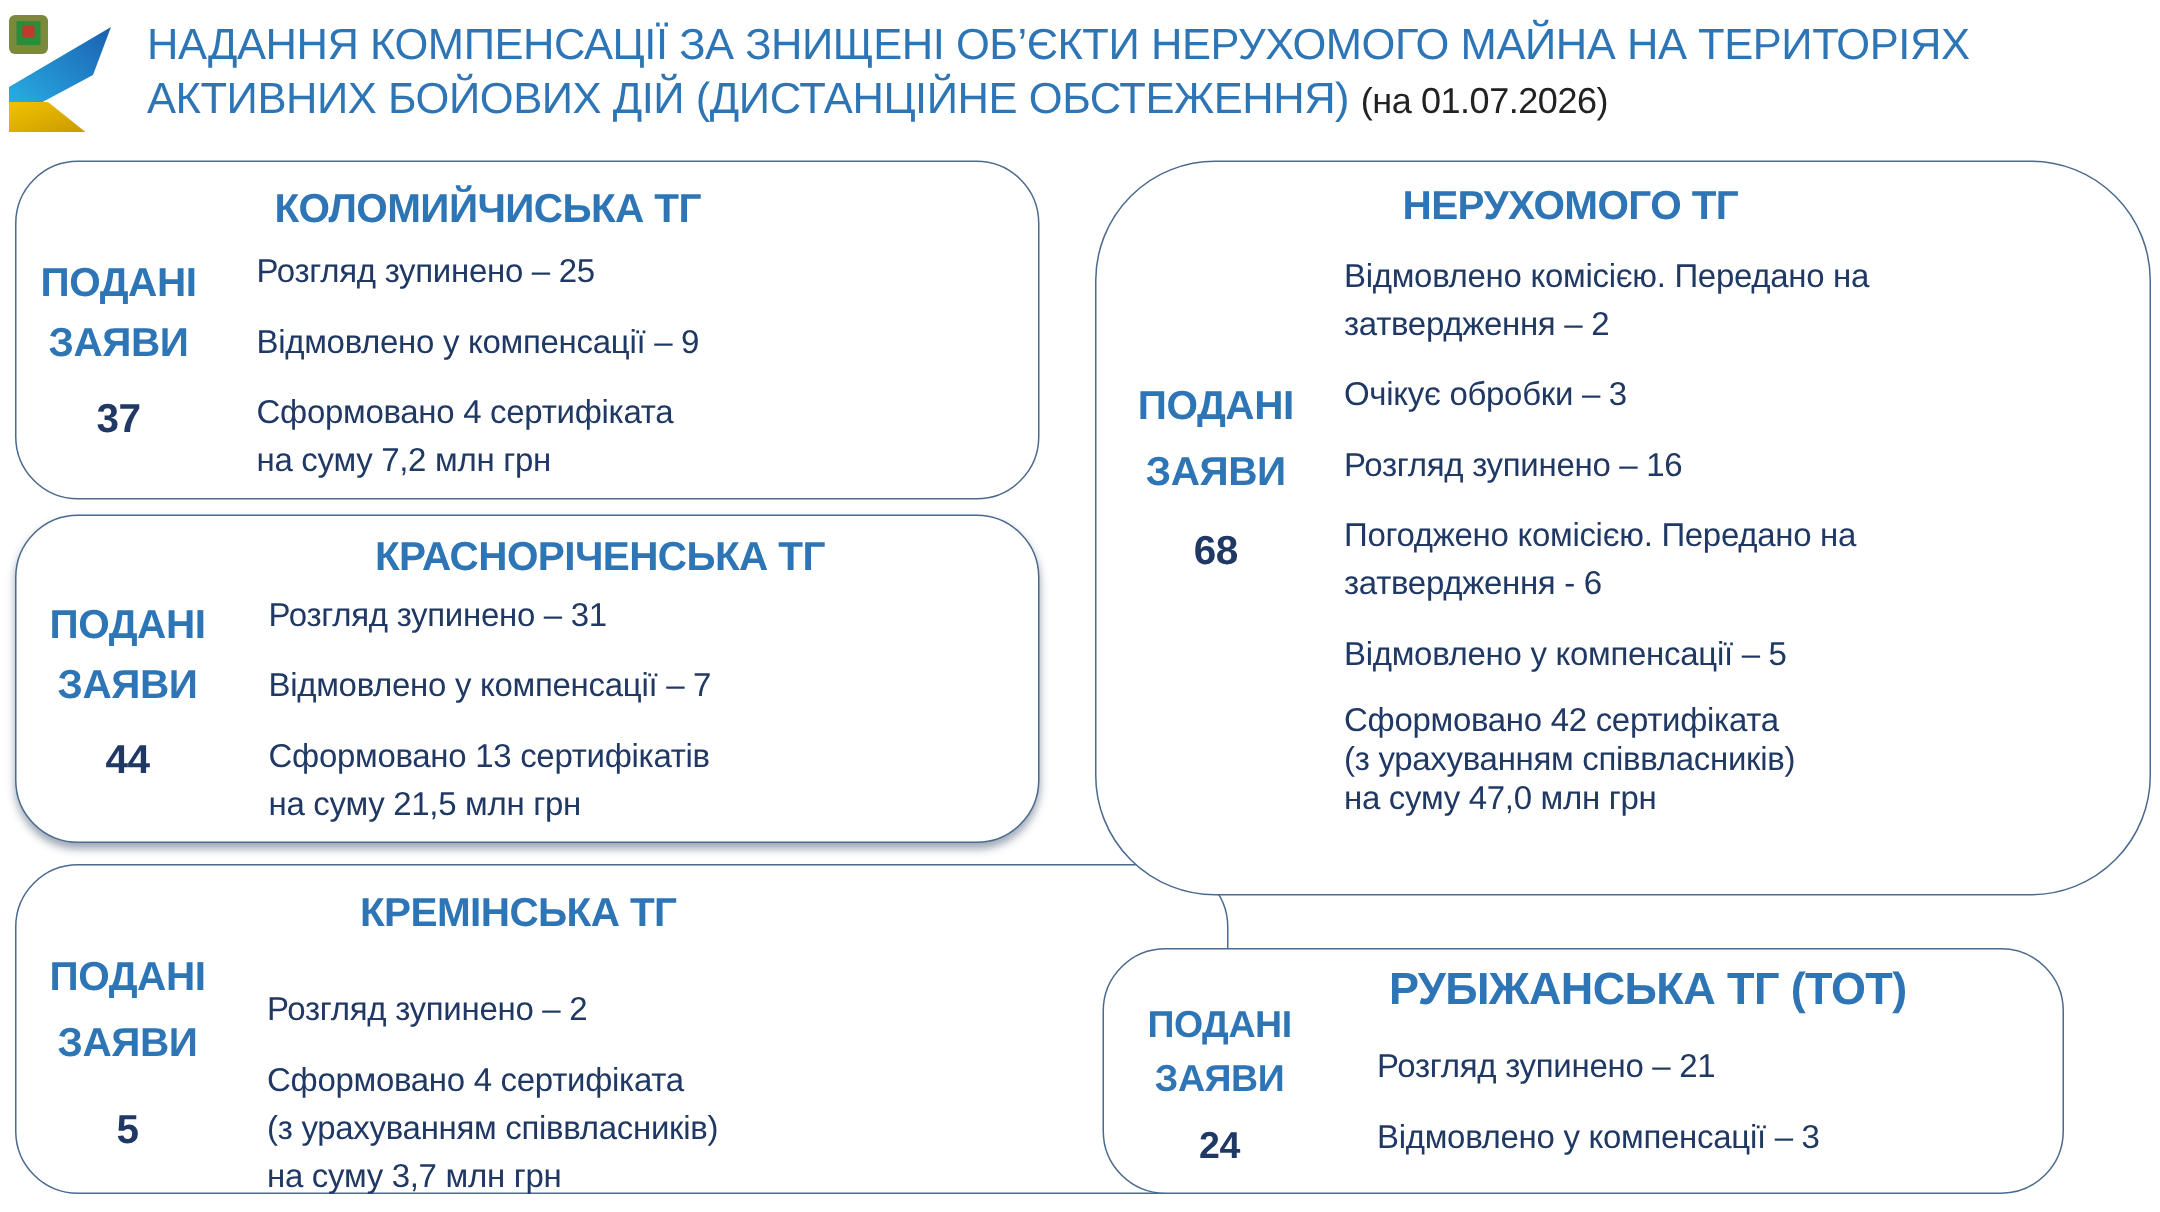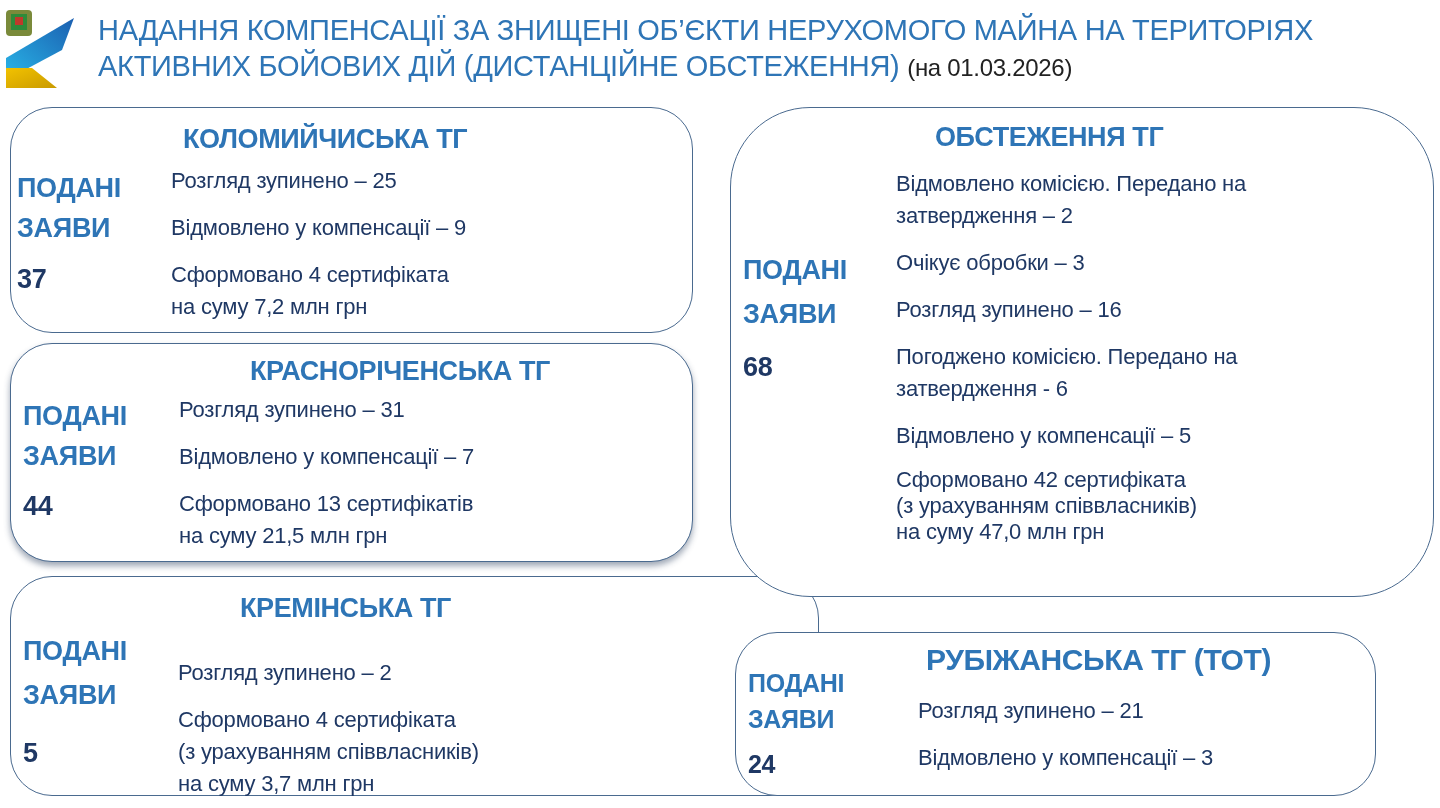--- a/index.html
+++ b/index.html
@@ -17,21 +17,21 @@
   .card {
     position:absolute; box-sizing:border-box;
     border:1.5px solid #4a6a8f; border-radius:42px; background:#fff;
   }
   .card.shadow { box-shadow: 0 4px 6px rgba(40,60,90,0.45); }
   .card-title {
     position:absolute; color:#2e75b6; font-weight:bold; font-size:27px;
     white-space:nowrap; letter-spacing:-0.4px;
   }
   .left {
-    position:absolute; color:#2e75b6; font-weight:bold;
+    position:absolute; text-align:center; color:#2e75b6; font-weight:bold;
     font-size:27px; line-height:44px; letter-spacing:-0.3px;
   }
   .left .num { color:#1f3864; display:block; }
   .items { position:absolute; color:#1f3864; font-weight:normal; font-size:22px; letter-spacing:-0.2px; }
   .item { line-height:32px; margin-bottom:15px; white-space:pre-line; }
 </style>
 </head>
 <body>
 
 <div class="logo">
@@ -51,21 +51,21 @@
       <rect x="9" y="6" width="16" height="16" fill="#2e8b3a"></rect>
       <rect x="13" y="9" width="8" height="8" fill="#c0392b"></rect>
     </g>
     <polygon points="4,50 72,10 60,42 4,72" fill="url(#gb)"></polygon>
     <polygon points="4,60 30,60 55,80 4,80" fill="url(#gy)"></polygon>
   </svg>
 </div>
 
 <div class="title">
   <div>НАДАННЯ КОМПЕНСАЦІЇ ЗА ЗНИЩЕНІ ОБ’ЄКТИ НЕРУХОМОГО МАЙНА НА ТЕРИТОРІЯХ</div>
-  <div><span>АКТИВНИХ БОЙОВИХ ДІЙ (ДИСТАНЦІЙНЕ ОБСТЕЖЕННЯ)</span> <span class="date">(на 01.03.2026)</span></div>
+  <div><span>АКТИВНИХ БОЙОВИХ ДІЙ (ДИСТАНЦІЙНЕ ОБСТЕЖЕННЯ)</span> <span class="date">(на 01.07.2026)</span></div>
 </div>
 
 <div class="card" style="left:10px;top:107px;width:683px;height:226px;padding-left:36px;">
   <div class="card-title" style="left:172px;top:16px;">КОЛОМИЙЧИСЬКА ТГ</div>
   <div class="left" style="left:6px;top:62px;width:124px;">
     <span style="display:block;line-height:36px">ПОДАНІ</span>
     <span style="display:block;line-height:44px">ЗАЯВИ</span>
     <span class="num" style="line-height:58px">37</span>
   </div>
   <div class="items" style="left:160px;top:57px;">
@@ -100,21 +100,21 @@
   </div>
   <div class="items" style="left:167px;top:80px;">
     <div class="item">Розгляд зупинено – 2</div>
     <div class="item">Сформовано 4 сертифіката
 (з урахуванням співвласників)
 на суму 3,7 млн грн</div>
   </div>
 </div>
 
 <div class="card" style="left:730px;top:107px;width:704px;height:490px;border-radius:80px;">
-  <div class="card-title" style="left:204px;top:14px;">ОБСТЕЖЕННЯ ТГ</div>
+  <div class="card-title" style="left:204px;top:14px;">НЕРУХОМОГО ТГ</div>
   <div class="left" style="left:12px;top:140px;width:135px;">
     <span style="display:block;line-height:44px">ПОДАНІ</span>
     <span style="display:block;line-height:44px">ЗАЯВИ</span>
     <span class="num" style="line-height:62px">68</span>
   </div>
   <div class="items" style="left:165px;top:60px;">
     <div class="item">Відмовлено комісією. Передано на
 затвердження – 2</div>
     <div class="item">Очікує обробки – 3</div>
     <div class="item">Розгляд зупинено – 16</div>

